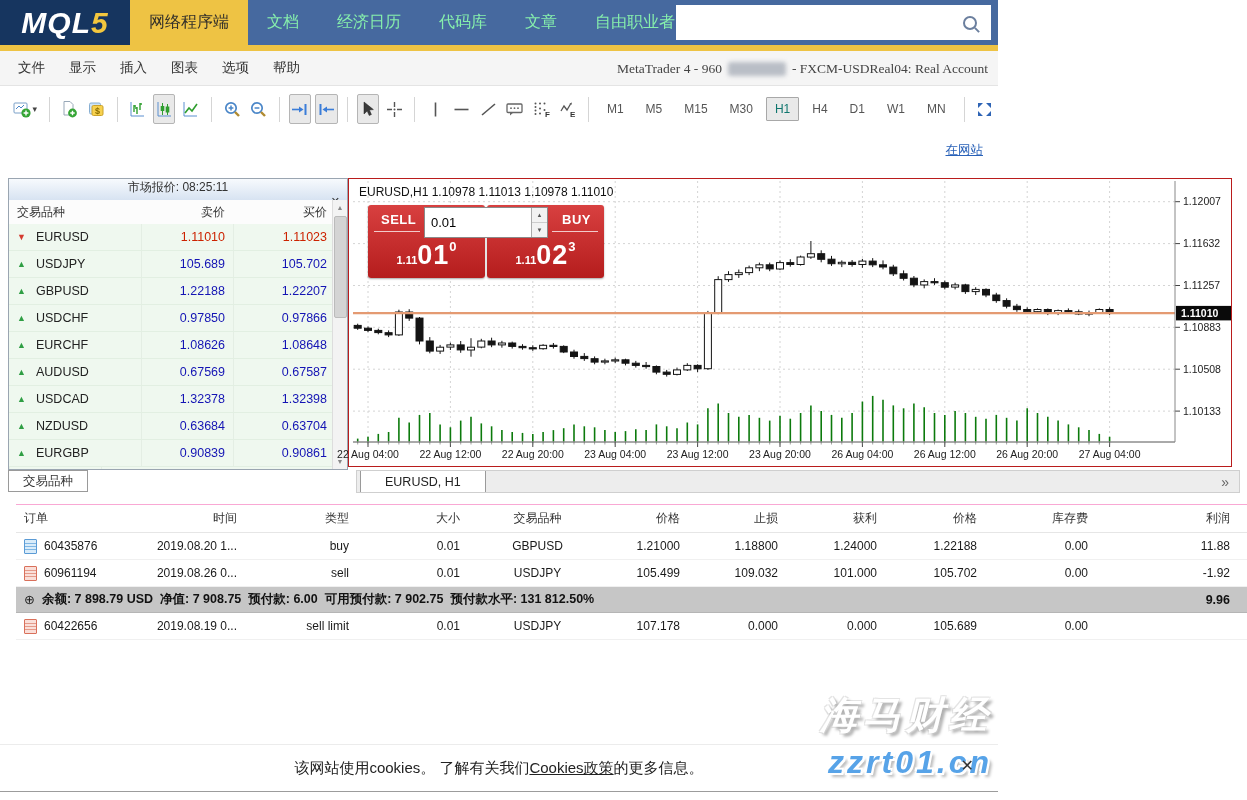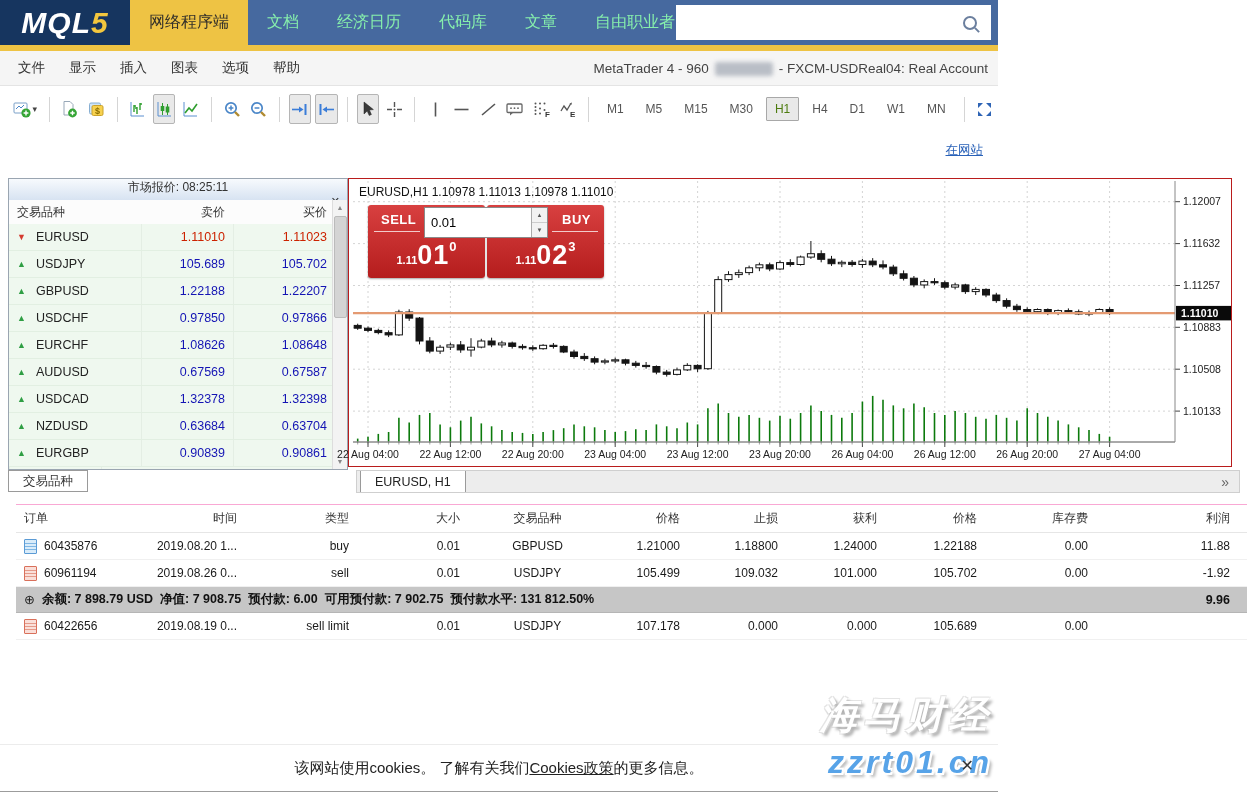--- a/index.html
+++ b/index.html
@@ -16,32 +16,32 @@
   .nav-item{padding:0 19px;display:flex;align-items:center;color:#86efac;font-size:16px;cursor:pointer;white-space:nowrap;}
   .nav-item.active{background:#eec344;color:#33302a;}
   .nav-search{position:absolute;right:7px;top:5px;width:315px;height:35px;background:#fff;display:flex;align-items:center;}
   .nav-search input{flex:1;height:100%;border:none;outline:none;font-size:14px;padding:0 8px;background:transparent;}
   .mag{position:relative;width:10px;height:10px;border:2px solid #6b7f9e;border-radius:50%;margin-right:14px;flex:none;}
   .mag::after{content:"";position:absolute;width:2px;height:6px;background:#6b7f9e;right:-3px;bottom:-5px;transform:rotate(-45deg);}
 
   
   .menubar{position:absolute;left:0;top:51px;width:100%;height:35px;background:#f5f5f5;display:flex;align-items:center;border-bottom:1px solid #e4e4e4;padding-left:6px;box-sizing:border-box;}
   .menu-item{padding:0 12px;font-size:13.5px;color:#333;cursor:pointer;}
-  .account{position:absolute;right:10px;top:0;height:35px;display:flex;align-items:center;font-size:13.5px;color:#444;}
+  .account{position:absolute;right:10px;top:0;height:35px;display:flex;align-items:center;font-size:13.5px;color:#444;font-family:Liberation Serif, serif;}
   .acc-blur{width:58px;height:14px;background:#b9bec6;border-radius:3px;margin:0 6px;filter:blur(2px);}
 
   
   .toolbar{position:absolute;left:0;top:87px;width:100%;height:44px;background:#fff;display:flex;align-items:center;padding-left:8px;box-sizing:border-box;}
   .tb-btn{width:28px;height:28px;display:flex;align-items:center;justify-content:center;border:1px solid transparent;border-radius:2px;margin:0 2px;cursor:pointer;}
   .tb-btn.active{background:#e9e9e9;border-color:#b5b5b5;}
   .tb-btn .dd{font-size:9px;color:#444;margin-left:1px;}
   .tb-btn.wide{width:38px;}
   .tb-sep{width:1px;height:25px;background:#d5d5d5;margin:0 7px;flex:none;}
   .tf-btn{padding:4px 8px;font-size:12px;color:#555;border:1px solid transparent;margin:0 2px;cursor:pointer;border-radius:1px;}
-  .tf-btn.active{border-color:#a8a8a8;background:#e9e9e9;color:#4d7c0f;}
+  .tf-btn.active{border-color:#a8a8a8;background:#e9e9e9;color:#0f766e;}
 
   .onsite{position:absolute;top:142px;right:15px;font-size:12.5px;color:#2a62b8;text-decoration:underline;cursor:pointer;}
 
   
   .mw-panel{position:absolute;left:8px;top:178px;width:340px;height:292px;border:1px solid #9aa5b1;background:#fff;overflow:hidden;box-sizing:border-box;}
   .mw-header{height:21px;background:linear-gradient(#f7fafd,#d7e3f2);border-bottom:1px solid #b9c7da;display:flex;align-items:center;padding:0 7px;font-size:12px;color:#333;flex-direction:column;}
   .mw-close{margin-left:auto;font-size:11px;color:#333;cursor:pointer;line-height:1;}
   .mw-cols{position:absolute;top:21px;left:0;right:14px;height:24px;border-bottom:1px solid #e0e0e0;background:#fcfcfc;font-size:12px;color:#333;display:flex;align-items:center;}
   .c-sym{width:132px;padding-left:8px;box-sizing:border-box;}
   .c-bid{width:92px;text-align:right;box-sizing:border-box;padding-right:8px;}
@@ -59,21 +59,21 @@
   .mw-scroll .arr{position:absolute;left:0;width:100%;text-align:center;font-size:7px;color:#888;cursor:pointer;}
   .mw-scroll .arr.up{top:4px;}
   .mw-scroll .arr.down{bottom:4px;}
   .mw-thumb{position:absolute;left:1px;top:16px;width:11px;height:100px;background:#d4d4d4;border:1px solid #bbb;border-radius:2px;cursor:pointer;}
   .mw-tab{position:absolute;left:8px;top:470px;width:80px;height:22px;background:#fff;border:1px solid #9a9a9a;display:flex;align-items:center;justify-content:center;font-size:12.5px;color:#333;cursor:pointer;box-sizing:border-box;}
 
   
   .chart-wrap{position:absolute;left:348px;top:178px;width:884px;height:289px;border:1px solid #b91c1c;background:#fff;box-sizing:border-box;}
   .chart-wrap svg{overflow:visible;display:block;}
   .chart-tabs{position:absolute;left:356px;top:470px;width:884px;height:23px;background:#ededed;border:1px solid #cfcfcf;display:flex;align-items:center;box-sizing:border-box;}
-  .chart-tab{height:100%;padding:0 14px;background:#fff;border-left:1px solid #9a9a9a;border-right:1px solid #9a9a9a;display:flex;align-items:center;font-size:12.5px;color:#222;margin-left:3px;cursor:pointer;}
+  .chart-tab{height:100%;padding:0 24px;background:#fff;border-left:1px solid #9a9a9a;border-right:1px solid #9a9a9a;display:flex;align-items:center;font-size:12.5px;color:#222;margin-left:3px;cursor:pointer;}
   .tab-more{margin-left:auto;padding-right:10px;color:#666;font-size:14px;cursor:pointer;}
 
   
   .trade-panel{position:absolute;left:368px;top:205px;width:236px;height:73px;z-index:5;}
   .tp-half{position:absolute;top:0;bottom:0;width:117px;background:linear-gradient(#d84040,#b51d1d);border-radius:3px;box-shadow:0 1px 2px rgba(0,0,0,.35);cursor:pointer;}
   .tp-half.sell{left:0;}
   .tp-half.buy{right:0;}
   .tp-label{position:absolute;top:7px;font-size:13px;font-weight:bold;color:#fff;letter-spacing:.5px;}
   .sell .tp-label{left:13px;}
   .buy .tp-label{right:13px;}

